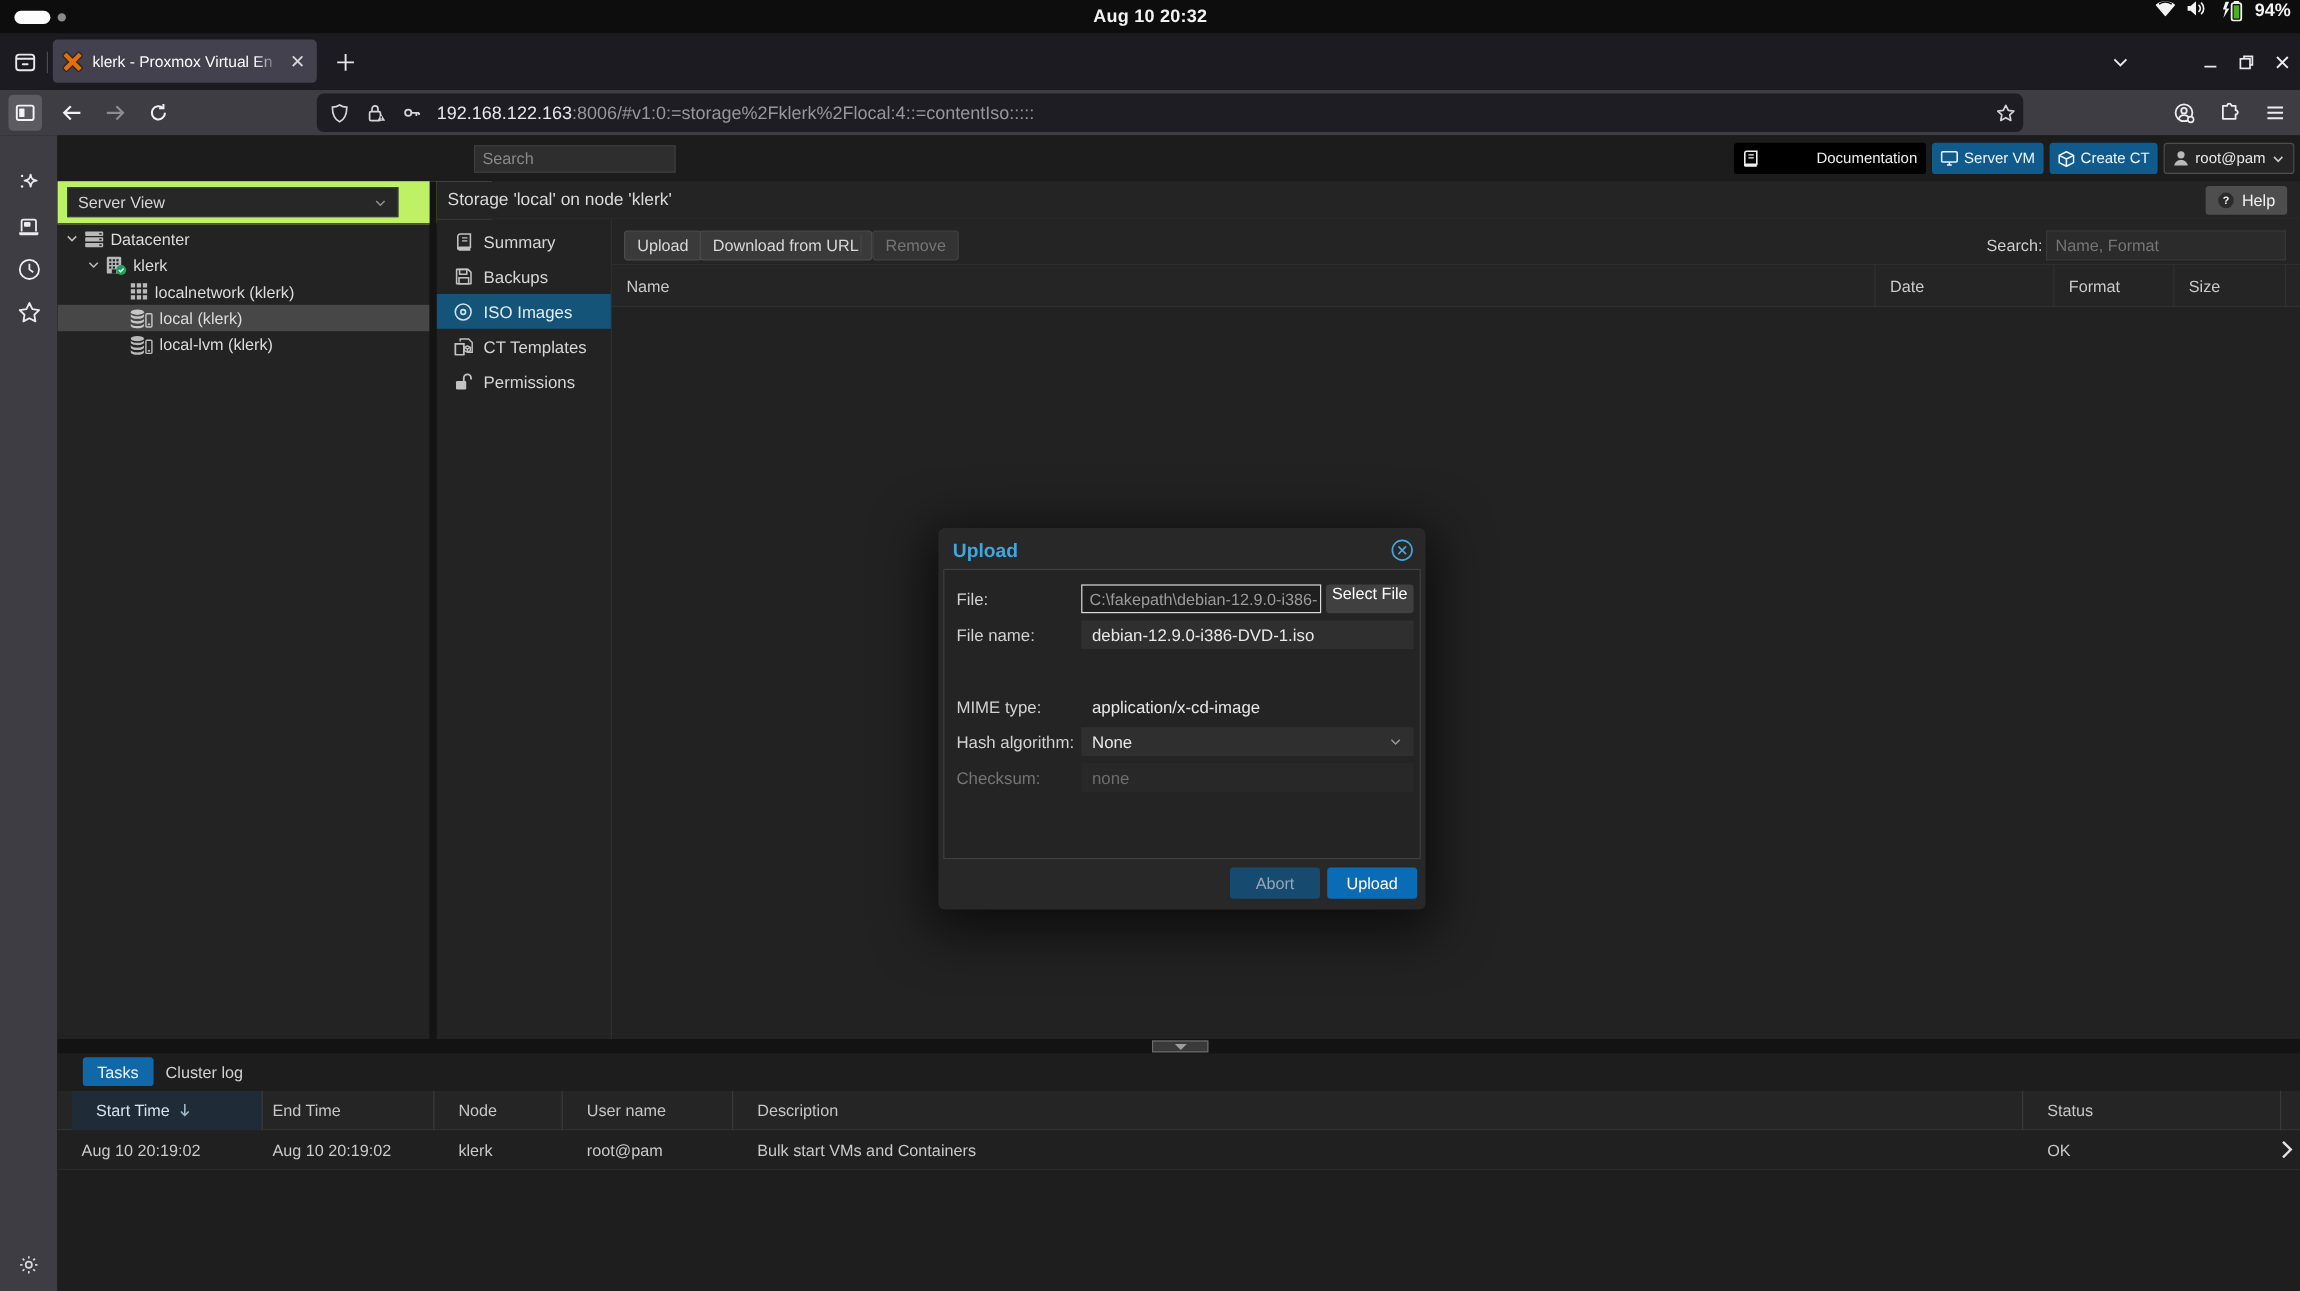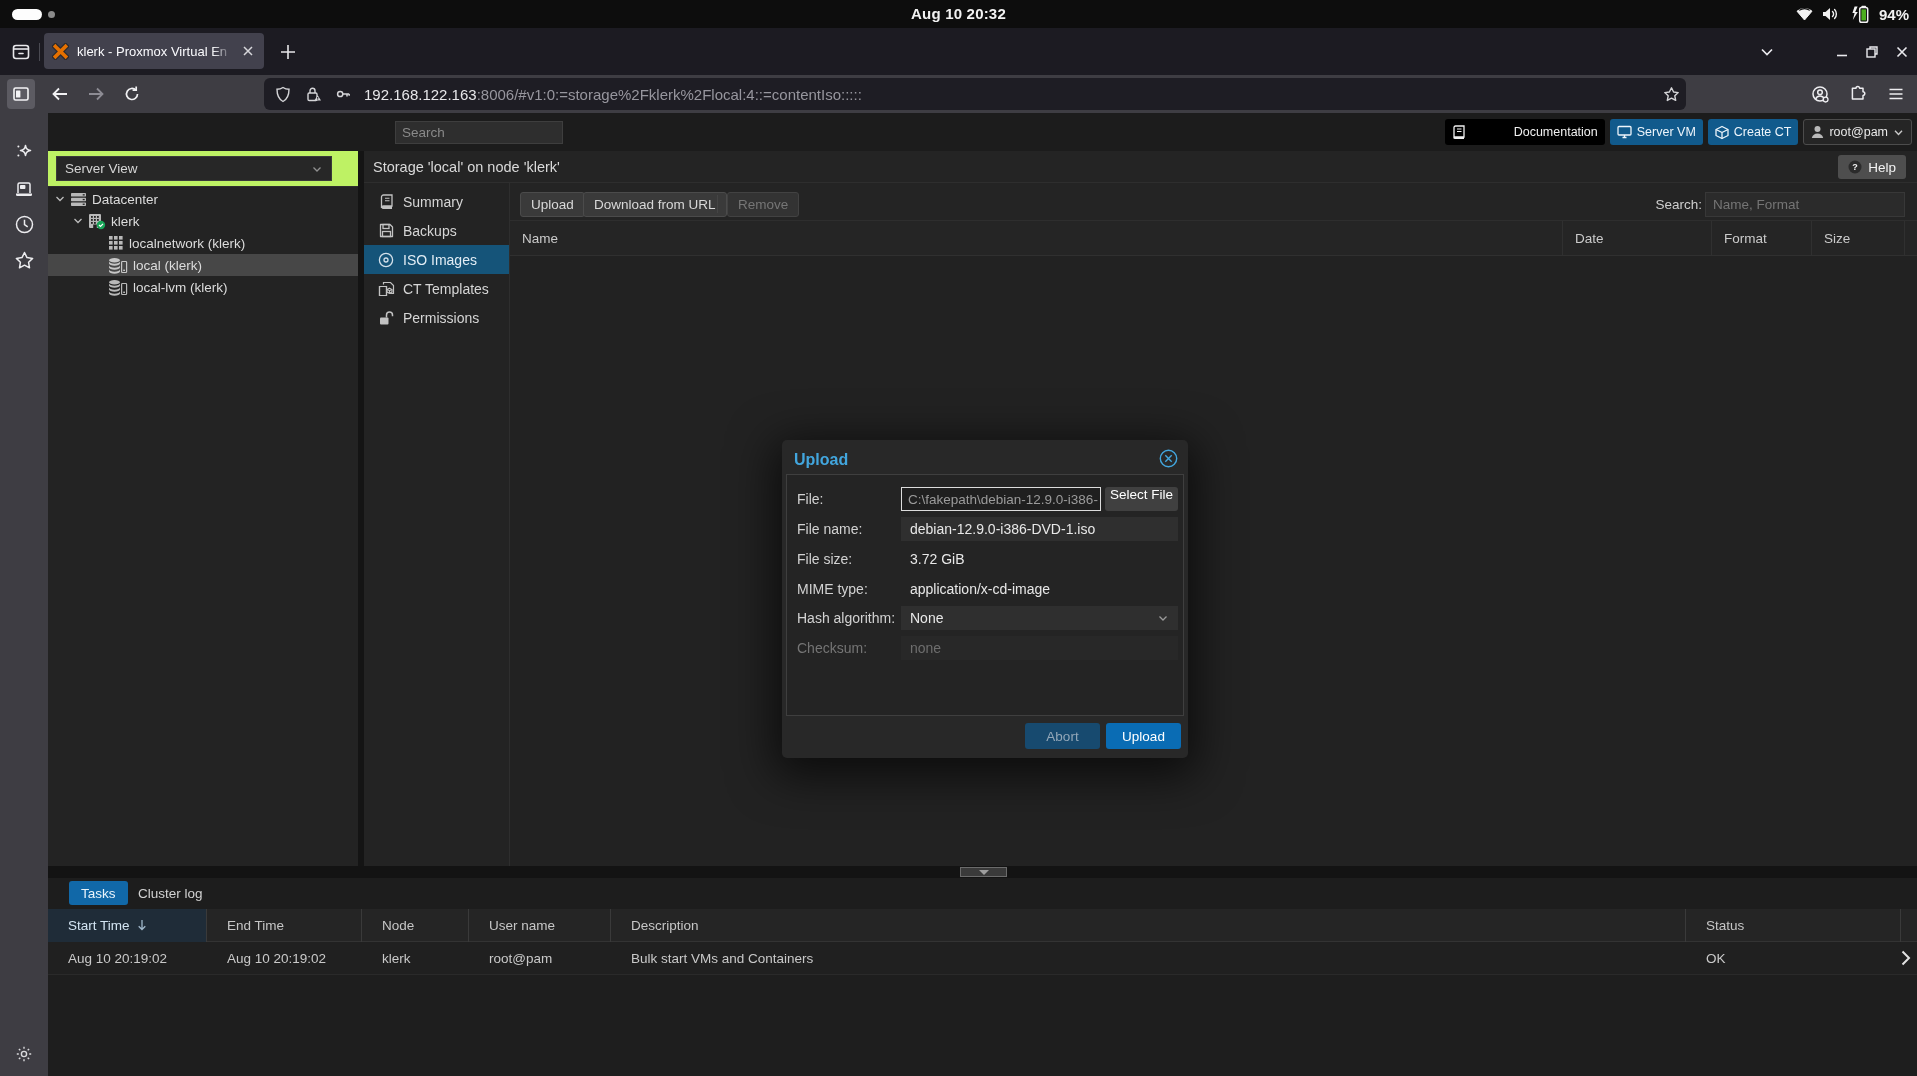--- a/index.html
+++ b/index.html
@@ -6,21 +6,21 @@
   html,body { background:#000; }
   body { font-family:"Liberation Sans","DejaVu Sans",sans-serif; }
   #root { position:relative; width:1917px; height:1076px; overflow:hidden; background:#232323; }
   svg { display:block; }
 
   
   .sysbar { position:absolute; left:0; top:0; width:1917px; height:28px; background:#0d0d0d; color:#f2f2f2; }
   .ws-pill { position:absolute; left:12px; top:9px; width:30px; height:11px; border-radius:6px; background:#fdfdfd; }
   .ws-dot  { position:absolute; left:48px; top:11px; width:7px; height:7px; border-radius:50%; background:#8b8b8b; }
   .sys-clock { position:absolute; left:0; right:0; top:0; height:28px; text-align:center; line-height:28px; font-size:15px; font-weight:700; letter-spacing:.2px; }
-  .sys-status { position:absolute; right:8px; top:0; height:28px; display:flex; align-items:center; gap:9px; }
+  .sys-status { position:absolute; right:8px; top:0; height:28px; display:flex; gap:9px; }
   .sys-status .pct { font-size:15px; font-weight:700; }
 
   
   .tabbar { position:absolute; left:0; top:28px; width:1917px; height:47px; background:#1c1b22; }
   .ffview { position:absolute; left:8px; top:11px; width:26px; height:26px; display:flex; align-items:center; justify-content:center; }
   .tab-divider { position:absolute; left:39px; top:15px; width:1px; height:18px; background:#4a4a52; }
   .tab { position:absolute; left:44px; top:5px; width:220px; height:36px; background:#42414d; border-radius:4px; display:flex; align-items:center; padding:0 8px; color:#fbfbfe; }
   .tab .favicon { width:17px; height:17px; margin-right:8px; flex:0 0 auto; }
   .tab .title { font-size:13px; white-space:nowrap; overflow:hidden; flex:1 1 auto;
                 -webkit-mask-image:linear-gradient(to right,#000 84%,transparent 97%);
@@ -601,21 +601,21 @@
     <div class="tasks">
       <div class="task-tabs">
         <div class="ttab sel" style="left:21px">
             <span>Tasks</span>
           </div>
         <div class="ttab" style="left:78px">
             <span>Cluster log</span>
           </div>
       </div>
       <div class="task-head">
-        <div class="th sorted" style="left:0;width:159px">
+        <div class="th sorted" style="left:12px;width:159px">
           <span>Start Time</span>
           <svg width="12" height="13" viewBox="0 0 12 13" style="margin-left:6px">
               <path d="M6 1v9M2.7 7.2 6 10.5 9.3 7.2" fill="none" stroke="#9fb7ca" stroke-width="1.3"></path>
             </svg>
         </div>
         <div class="th" style="left:159px;width:155px">
             <span>End Time</span>
           </div>
         <div class="th" style="left:314px;width:107px">
             <span>Node</span>
@@ -663,26 +663,20 @@
         <div class="dselect">
             <span>Select File</span>
           </div>
       </div>
       <div class="drow" style="top:42px">
         <span class="dlabel">File name:</span>
         <div class="dfield">
             <span>debian-12.9.0-i386-DVD-1.iso</span>
           </div>
       </div>
-      <div class="drow" style="top:72px">
-        <span class="dlabel">File size:</span>
-        <div class="dfield plain">
-            <span>3.72 GiB</span>
-          </div>
-      </div>
       <div class="drow" style="top:102px">
         <span class="dlabel">MIME type:</span>
         <div class="dfield plain">
             <span>application/x-cd-image</span>
           </div>
       </div>
       <div class="drow" style="top:131px">
         <span class="dlabel">Hash algorithm:</span>
         <div class="dfield">
             <span>None</span>

